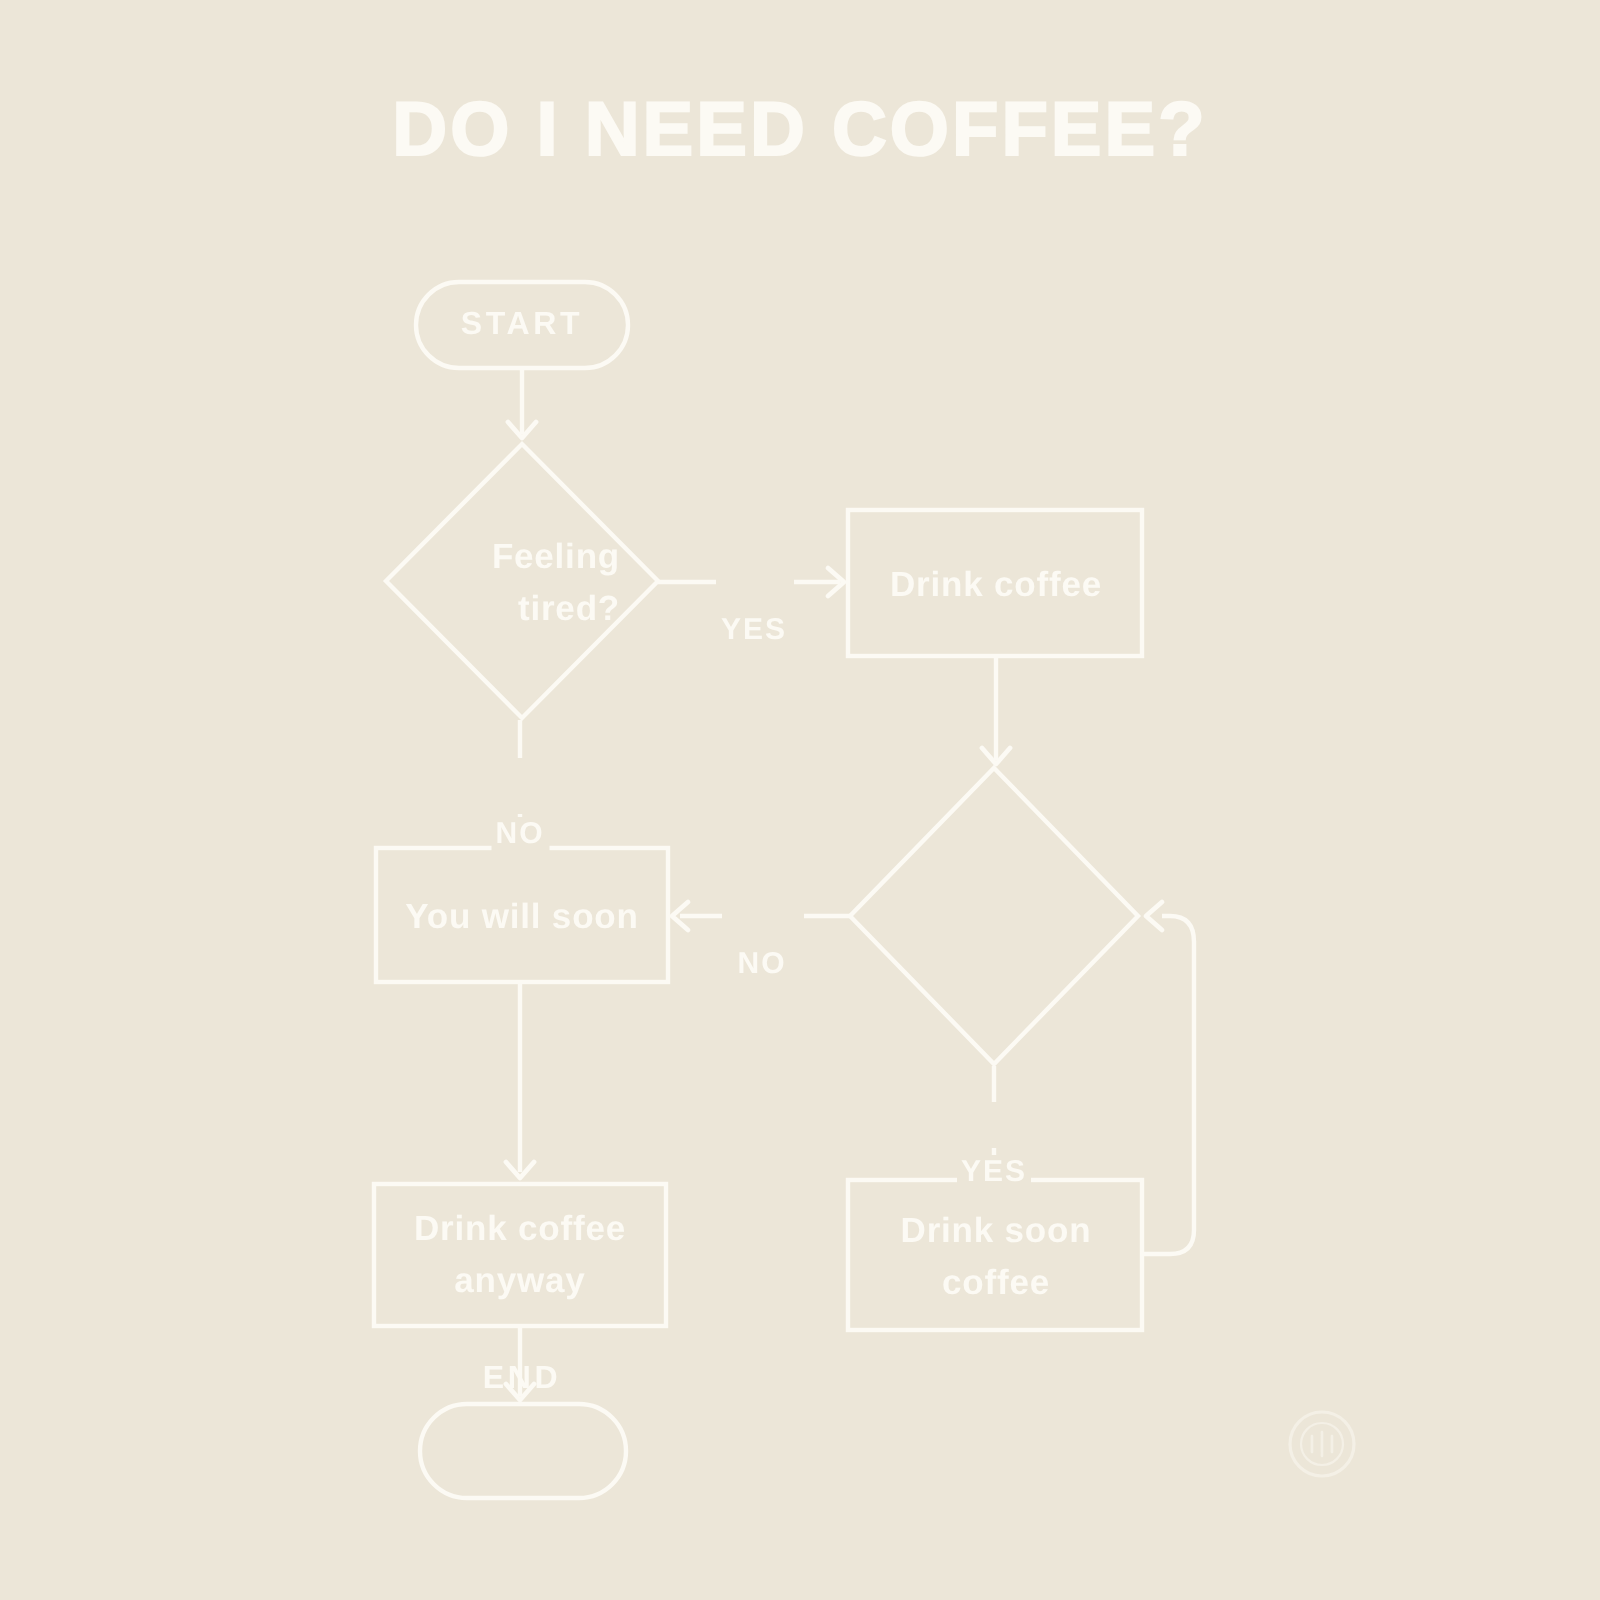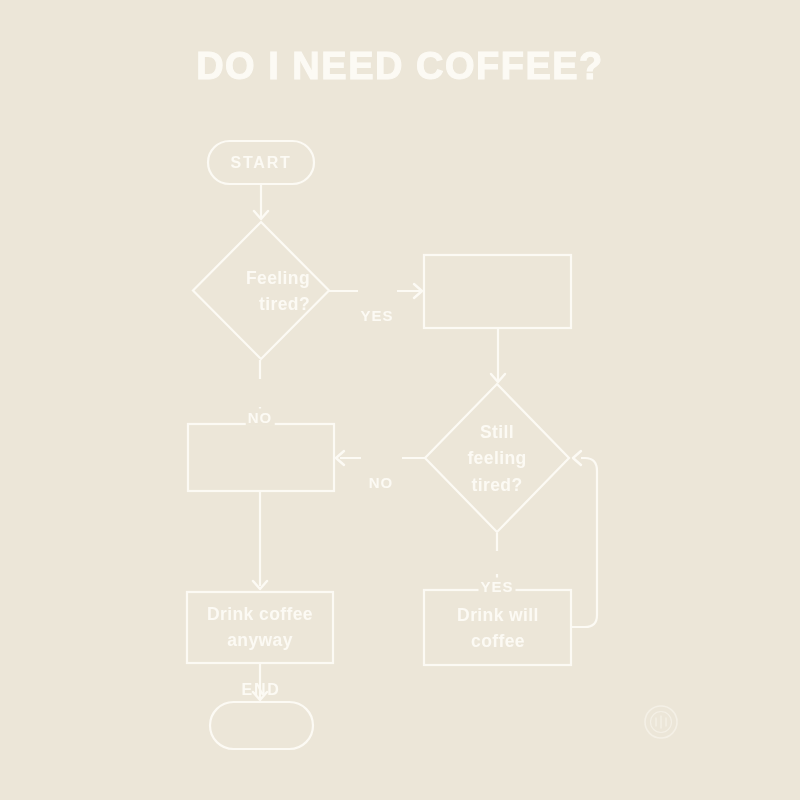--- a/index.html
+++ b/index.html
@@ -118,25 +118,26 @@
       <circle cx="661" cy="722" r="16" fill="none" stroke="var(--line)" stroke-width="1.6"></circle>
       <circle cx="661" cy="722" r="10.5" fill="none" stroke="var(--line)" stroke-width="1.1"></circle>
       <path d="M656 718 V726 M661 716 V728 M666 718 V726" fill="none" stroke="var(--line)" stroke-width="1.3" stroke-linecap="round"></path>
     </g>
   </svg>
 
   <div class="label pill-label" style="left:261px;top:163px;text-align:right;">START</div>
 
   <div class="label node-label" style="left:260px;top:291px;width:100px;text-align:right;">Feeling tired?</div>
 
+  <div class="label node-label" style="left:498px;top:292px;width:140px;">Drink coffee</div>
+
+  <div class="label node-label" style="left:261px;top:458px;width:140px;">You will soon</div>
 
 
-  <div class="label node-label" style="left:497px;top:458px;width:80px;">Still feeling tired?</div>
-
-  <div class="label node-label" style="left:498px;top:628px;width:120px;">Drink will coffee</div>
+  <div class="label node-label" style="left:498px;top:628px;width:120px;">Drink soon coffee</div>
 
   <div class="label node-label" style="left:260px;top:627px;width:130px;">Drink coffee anyway</div>
 
   <div class="label pill-label" style="left:261px;top:690px;">END</div>
 
   <div class="label edge-label" style="left:377px;top:291px;">YES</div>
 
   <div class="label edge-label" style="left:260px;top:393px;">NO</div>
 
   <div class="label edge-label" style="left:381px;top:458px;">NO</div>

